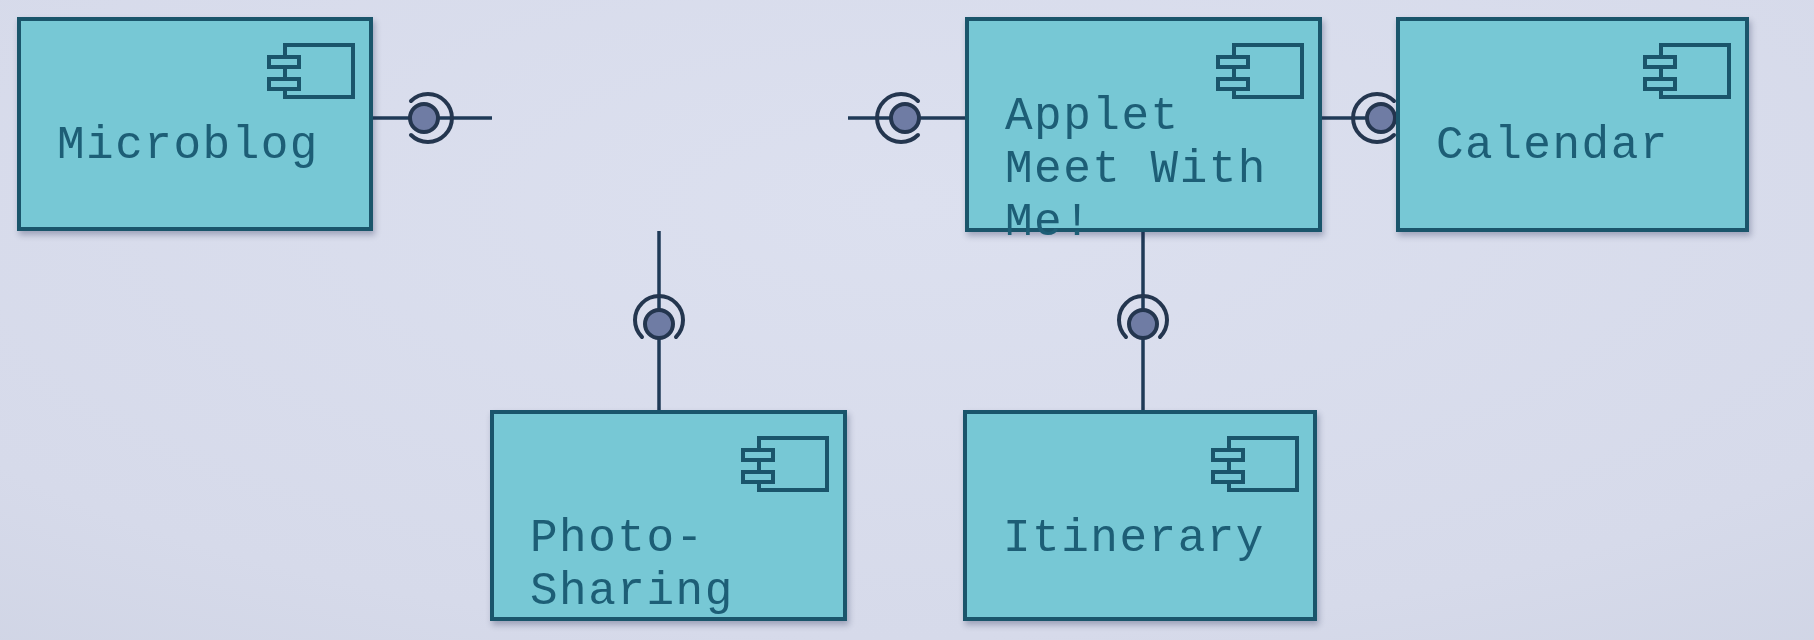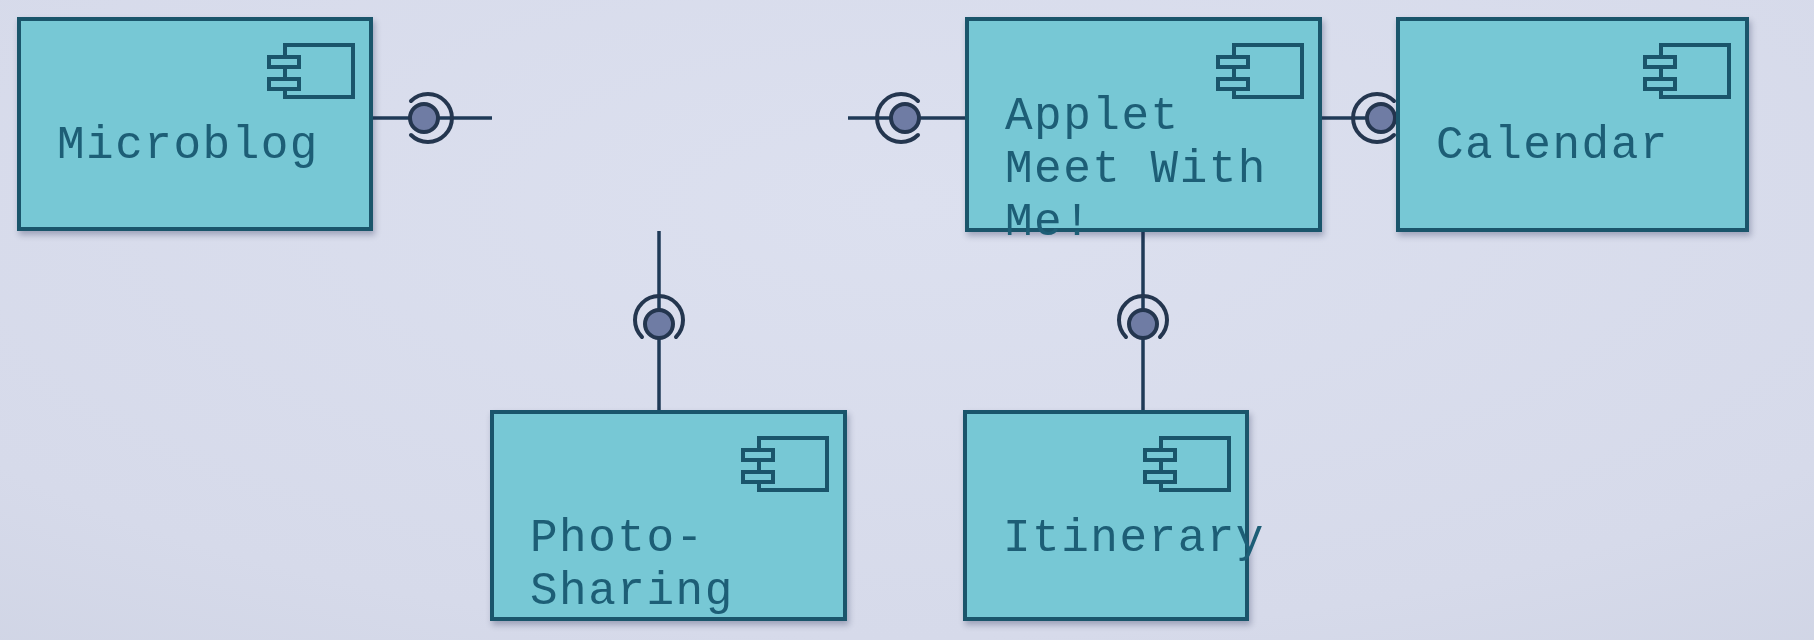--- a/index.html
+++ b/index.html
@@ -59,21 +59,21 @@
     background: #77c8d5;
   }
   .uml-icon .tab1 { top: 8px; }
   .uml-icon .tab2 { top: 30px; }
   
   .c-microblog    { left: 17px;   top: 17px;  width: 356px; height: 214px; }
   .c-landing      { left: 492px;  top: 17px;  width: 356px; height: 215px; }
   .c-meet         { left: 965px;  top: 17px;  width: 357px; height: 215px; }
   .c-calendar     { left: 1396px; top: 17px;  width: 353px; height: 215px; }
   .c-photo        { left: 490px;  top: 410px; width: 357px; height: 211px; }
-  .c-itinerary    { left: 963px;  top: 410px; width: 286px; height: 211px; }
+  .c-itinerary    { left: 963px;  top: 410px; width: 354px; height: 211px; }
 </style>
 </head>
 <body>
 
 <div class="stage">
 
   <svg class="connector-layer" width="1814" height="640" viewBox="0 0 1814 640" xmlns="http://www.w3.org/2000/svg">
 
     <g>
       <line x1="373" y1="118" x2="492" y2="118" stroke="#1f3a57" stroke-width="3.5"></line>

